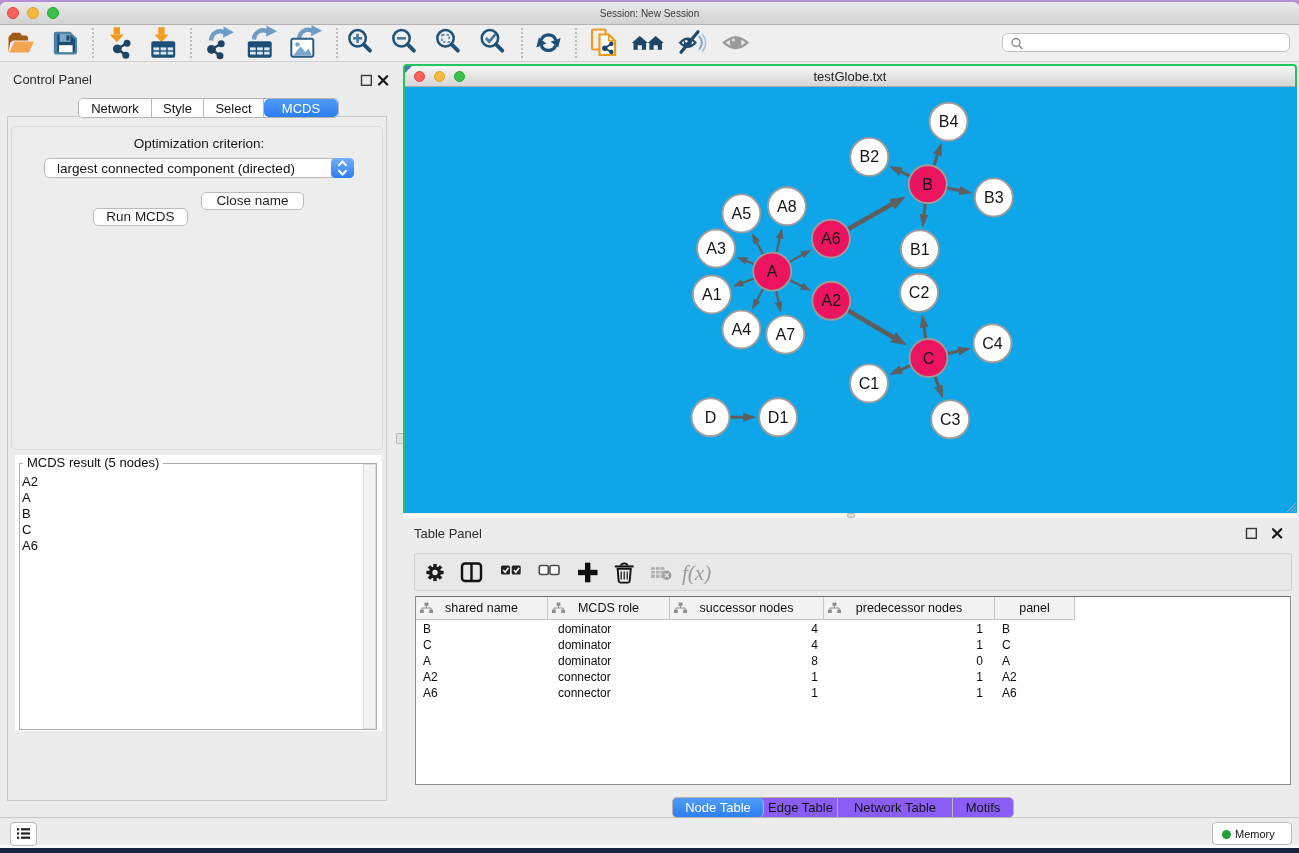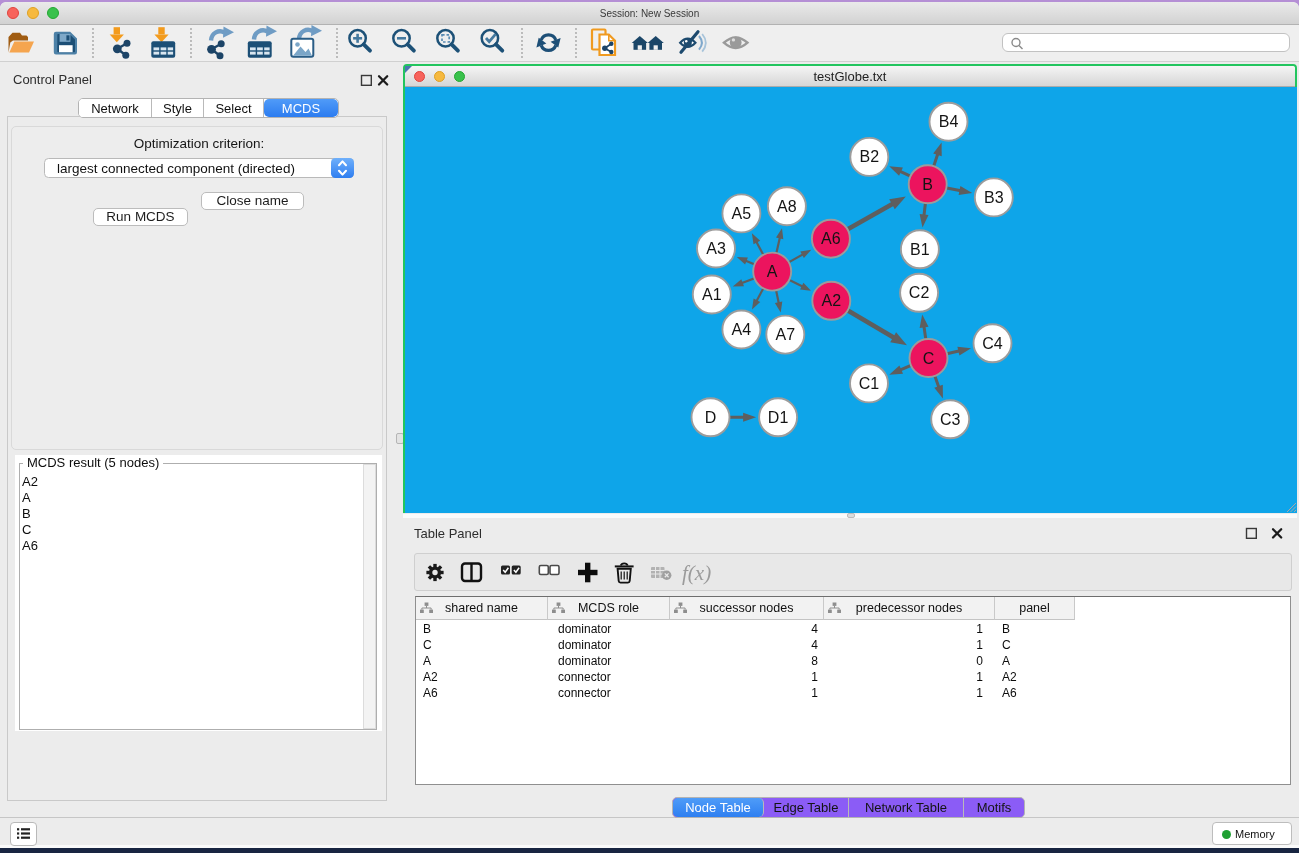--- a/index.html
+++ b/index.html
@@ -530,16 +530,16 @@
   <div class="row num" style="left:460px;top:71.5px;width:107px">1</div>
   <div class="row" style="left:586px;top:71.5px">A2</div>
   <div class="row" style="left:7px;top:87.5px">A6</div>
   <div class="row" style="left:142px;top:87.5px">connector</div>
   <div class="row num" style="left:300px;top:87.5px;width:102px">1</div>
   <div class="row num" style="left:460px;top:87.5px;width:107px">1</div>
   <div class="row" style="left:586px;top:87.5px">A6</div>
 </div>
 <div class="tabs2">
   <div class="tab sel" style="width:91px">Node Table</div>
-  <div class="tab" style="width:85px">Edge Table</div>
+  <div class="tab" style="width:74px">Edge Table</div>
   <div class="tab" style="width:115px">Network Table</div>
   <div class="tab" style="width:60px">Motifs</div>
 </div>
 
 </body></html>

